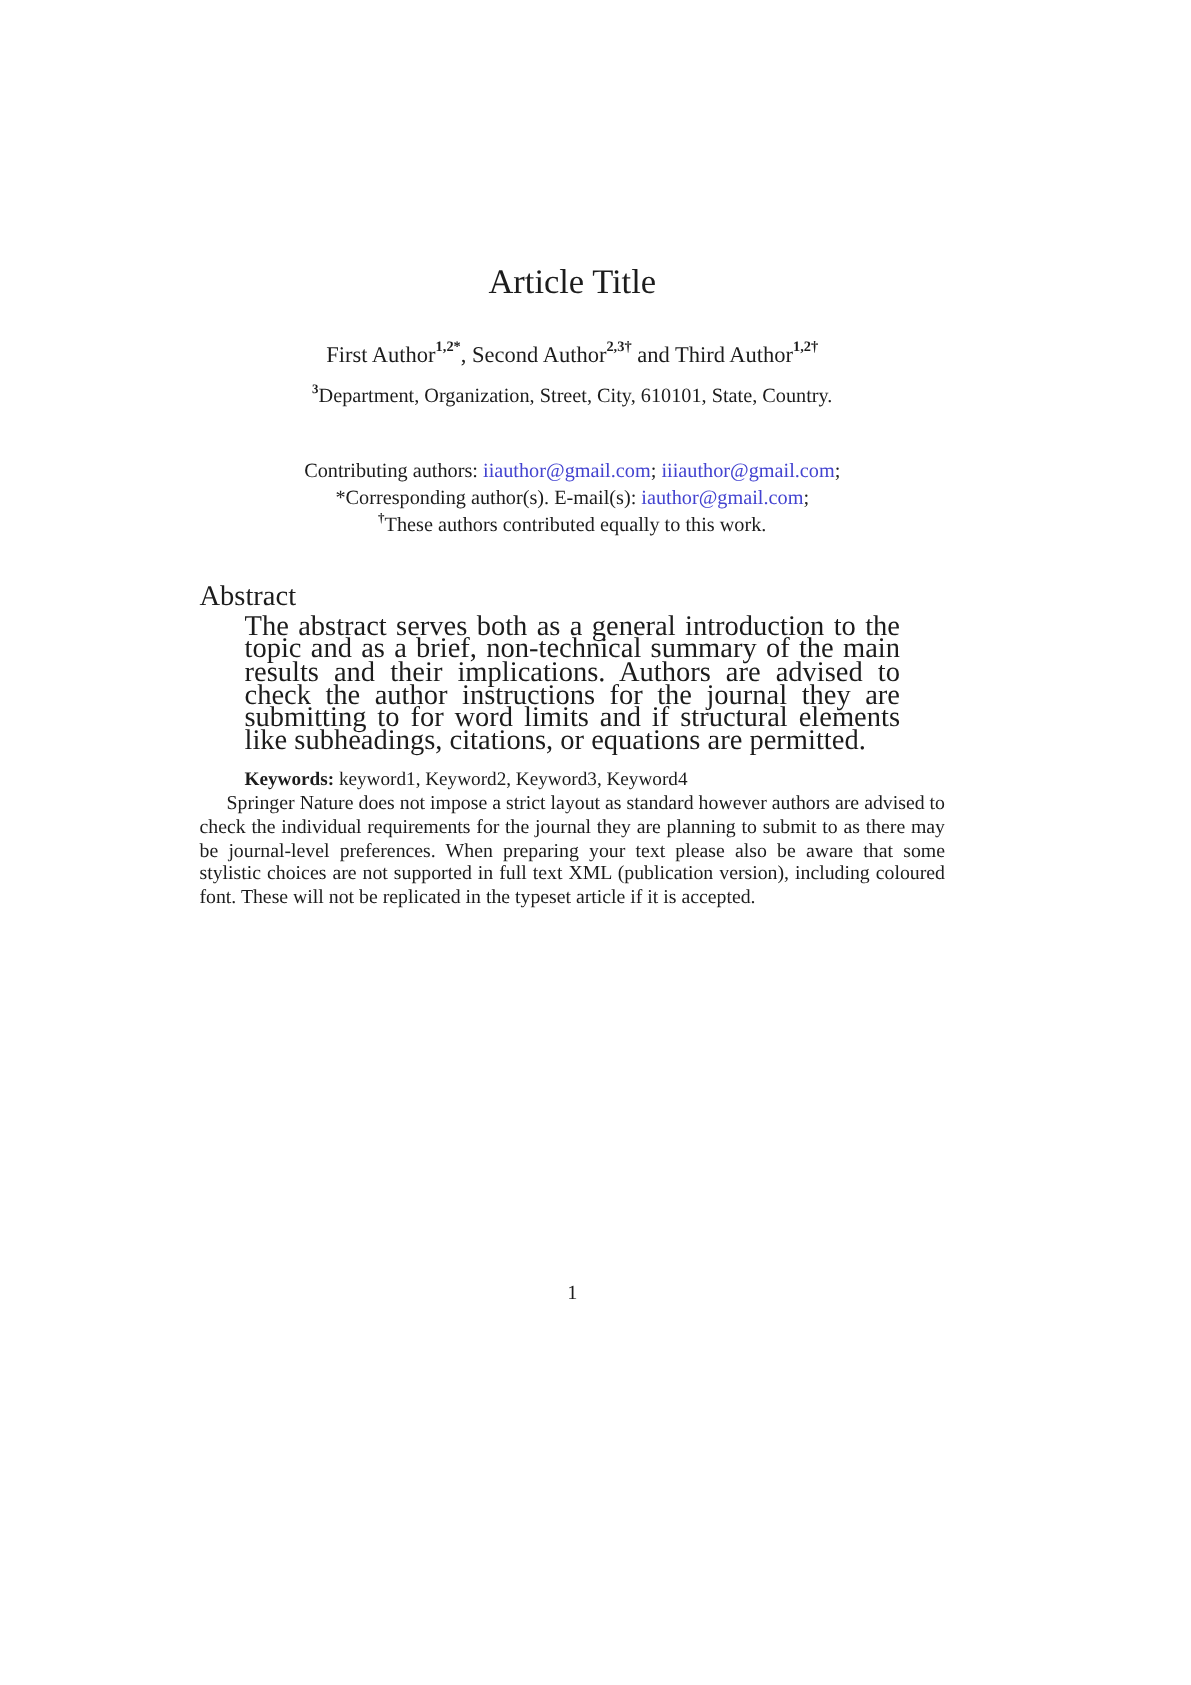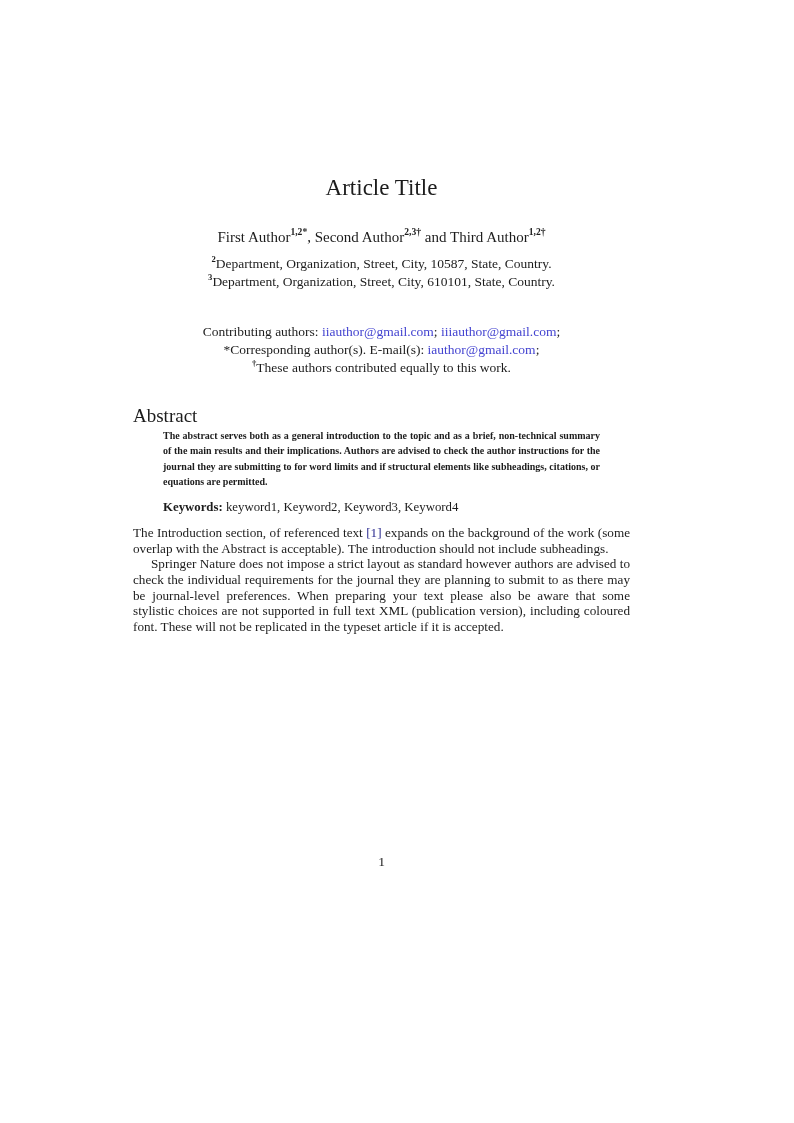--- a/index.html
+++ b/index.html
@@ -66,24 +66,23 @@
   }
   .abstract-heading {
     margin-top: 30px;
     text-align: left;
     font-weight: normal;
     font-size: 19px;
     line-height: 17px;
   }
   .abstract-body {
     margin: 4px 30px 0 30px;
-    font-size: 10px;
+    font-size: 19px;
     line-height: 15.2px;
     text-align: justify;
-    font-weight: bold;
   }
   .keywords {
     margin: 10px 30px 0 30px;
     font-size: 12.8px;
     line-height: 16px;
     text-align: left;
   }
   .keywords .kw-label { font-weight: bold; }
   .section-heading {
     margin-top: 46px;
@@ -113,35 +112,33 @@
 <body>
 
 <div class="page">
   <div class="textblock">
 
     <div class="title">Article Title</div>
 
     <div class="authors"><span><span>First Author</span><sup class="s">1,2*</sup></span><span>,  </span><span><span>Second Author</span><sup class="s">2,3†</sup></span><span> and </span><span><span>Third Author</span><sup class="s">1,2†</sup></span></div>
 
     <div class="affiliations">
-      <div><sup class="s">2</sup><span>Department, Organization, Street, City, 10587, State, Country.</span></div>
       <div><sup class="s">3</sup><span>Department, Organization, Street, City, 610101, State, Country.</span></div>
     </div>
 
     <div class="correspondence">
       <div><span>Contributing authors: </span><a class="email">iiauthor@gmail.com</a><span>; </span><a class="email">iiiauthor@gmail.com</a><span>;</span></div>
       <div><span>*Corresponding author(s). E-mail(s): </span><a class="email">iauthor@gmail.com</a><span>;</span></div>
       <div><sup class="s">†</sup><span>These authors contributed equally to this work.</span></div>
     </div>
 
     <div class="abstract-heading">Abstract</div>
     <div class="abstract-body">The abstract serves both as a general introduction to the topic and as a brief, non-technical summary of the main results and their implications. Authors are advised to check the author instructions for the journal they are submitting to for word limits and if structural elements like subheadings, citations, or equations are permitted.</div>
 
     <div class="keywords"><span class="kw-label">Keywords:</span><span> keyword1, Keyword2, Keyword3, Keyword4</span></div>
 
 
-    <p class="para first"><span>The Introduction section, of referenced text </span><span class="citation">[1]</span><span> expands on the background of the work (some overlap with the Abstract is acceptable). The introduction should not include subheadings.</span></p>
 
     <p class="para indented">Springer Nature does not impose a strict layout as standard however authors are advised to check the individual requirements for the journal they are planning to submit to as there may be journal-level preferences. When preparing your text please also be aware that some stylistic choices are not supported in full text XML (publication version), including coloured font. These will not be replicated in the typeset article if it is accepted.</p>
 
     <div class="page-number">1</div>
   </div>
 </div>
 
 </body></html>

